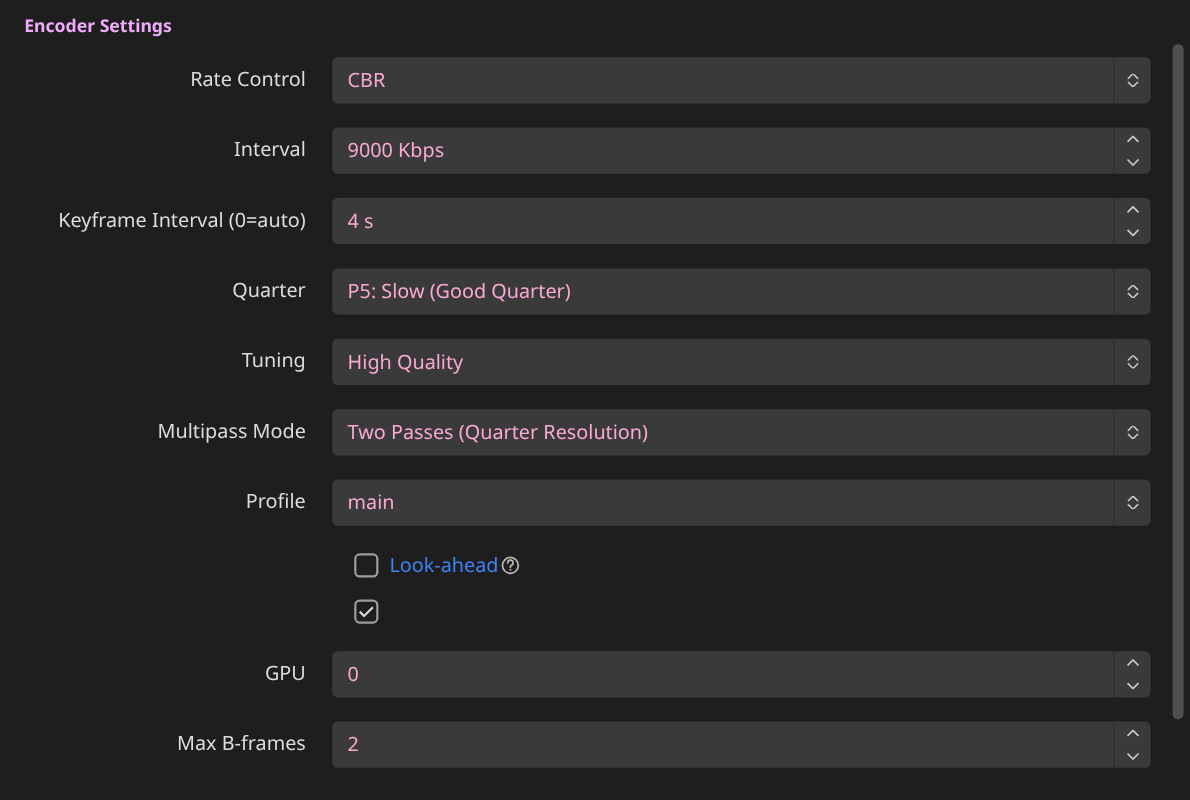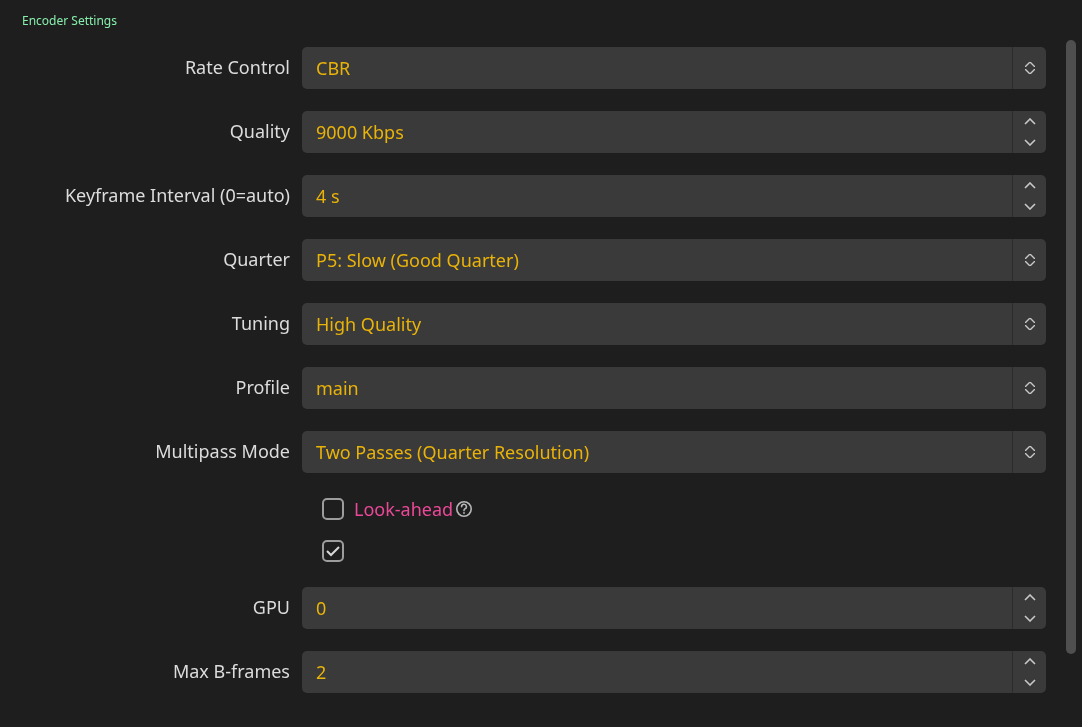--- a/index.html
+++ b/index.html
@@ -13,53 +13,53 @@
     width: 1082px;
     height: 727px;
     overflow: hidden;
   }
   .panel {
     padding: 6px 8px 8px 22px;
     position: relative;
     height: 100%;
   }
   .panel-title {
-    font-weight: 400;
-    color: #86efac;
-    font-size: 12px;
+    font-weight: 700;
+    color: #f0abfc;
+    font-size: 16px;
     margin: 6px 0 18px 0;
   }
   .form {
     position: relative;
     padding-right: 28px; 
   }
   .row {
     display: flex;
     align-items: center;
     margin-bottom: 22px;
   }
   .label {
     width: 280px;
     text-align: right;
-    padding-right: 12px;
+    padding-right: 24px;
     color: #dcdcdc;
     font-size: 18px;
     line-height: 1.1;
   }
   .control {
     flex: 1;
     display: flex;
   }
   .select, .spinner {
     flex: 1;
     height: 42px;
     background: #3a3a3a;
     border: none;
     border-radius: 5px;
-    color: #eab308;
+    color: #f9a8d4;
     display: flex;
     align-items: center;
     position: relative;
     overflow: hidden;
   }
   .select .value, .spinner .value {
     padding: 0 14px;
     font-size: 18px;
     flex: 1;
   }
@@ -107,21 +107,21 @@
     margin-right: 10px;
     display: flex;
     align-items: center;
     justify-content: center;
     background: transparent;
   }
   .checkbox.checked svg { display:block; }
   .checkbox svg { display:none; }
   .check-label {
     font-size: 18px;
-    color: #ec4899;
+    color: #3b82f6;
     display: inline-flex;
     align-items: center;
   }
   .help-icon {
     display: inline-flex;
     align-items: center;
     justify-content: center;
     margin-left: 2px;
   }
   .help-icon svg { display:block; }
@@ -163,21 +163,21 @@
               </svg>
             <svg width="10" height="5" viewBox="0 0 10 5">
                 <path d="M0 0 L5 5 L10 0" fill="none" stroke="#c8c8c8" stroke-width="1.4"></path>
               </svg>
           </div>
         </div>
       </div>
     </div>
 
     <div class="row">
-      <div class="label">Quality</div>
+      <div class="label">Interval</div>
       <div class="control">
         <div class="spinner">
           <div class="value">9000 Kbps</div>
           <div class="arrows">
             <div class="arrow">
                 <svg width="12" height="7" viewBox="0 0 12 7">
                   <path d="M1 6 L6 1 L11 6" fill="none" stroke="#c8c8c8" stroke-width="1.6"></path>
                 </svg>
               </div>
             <div class="arrow">
@@ -239,41 +239,41 @@
               </svg>
             <svg width="10" height="5" viewBox="0 0 10 5">
                 <path d="M0 0 L5 5 L10 0" fill="none" stroke="#c8c8c8" stroke-width="1.4"></path>
               </svg>
           </div>
         </div>
       </div>
     </div>
 
     <div class="row">
+      <div class="label">Multipass Mode</div>
+      <div class="control">
+        <div class="select">
+          <div class="value">Two Passes (Quarter Resolution)</div>
+          <div class="caret-box">
+            <svg width="10" height="5" viewBox="0 0 10 5">
+                <path d="M0 5 L5 0 L10 5" fill="none" stroke="#c8c8c8" stroke-width="1.4"></path>
+              </svg>
+            <svg width="10" height="5" viewBox="0 0 10 5">
+                <path d="M0 0 L5 5 L10 0" fill="none" stroke="#c8c8c8" stroke-width="1.4"></path>
+              </svg>
+          </div>
+        </div>
+      </div>
+    </div>
+
+    <div class="row">
       <div class="label">Profile</div>
       <div class="control">
         <div class="select">
           <div class="value">main</div>
-          <div class="caret-box">
-            <svg width="10" height="5" viewBox="0 0 10 5">
-                <path d="M0 5 L5 0 L10 5" fill="none" stroke="#c8c8c8" stroke-width="1.4"></path>
-              </svg>
-            <svg width="10" height="5" viewBox="0 0 10 5">
-                <path d="M0 0 L5 5 L10 0" fill="none" stroke="#c8c8c8" stroke-width="1.4"></path>
-              </svg>
-          </div>
-        </div>
-      </div>
-    </div>
-
-    <div class="row">
-      <div class="label">Multipass Mode</div>
-      <div class="control">
-        <div class="select">
-          <div class="value">Two Passes (Quarter Resolution)</div>
           <div class="caret-box">
             <svg width="10" height="5" viewBox="0 0 10 5">
                 <path d="M0 5 L5 0 L10 5" fill="none" stroke="#c8c8c8" stroke-width="1.4"></path>
               </svg>
             <svg width="10" height="5" viewBox="0 0 10 5">
                 <path d="M0 0 L5 5 L10 0" fill="none" stroke="#c8c8c8" stroke-width="1.4"></path>
               </svg>
           </div>
         </div>
       </div>

